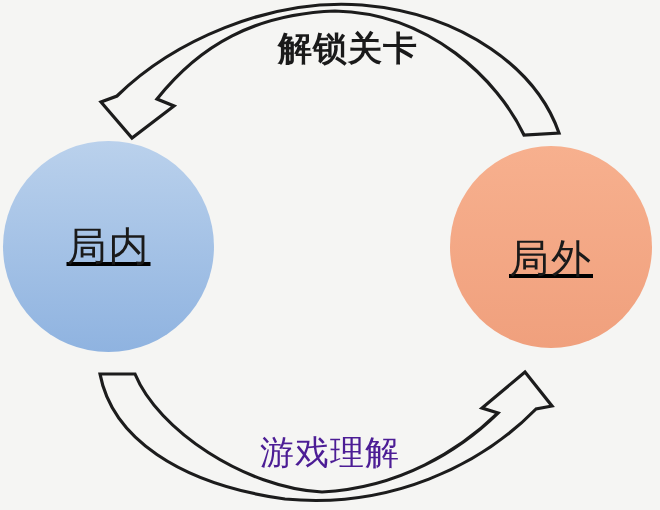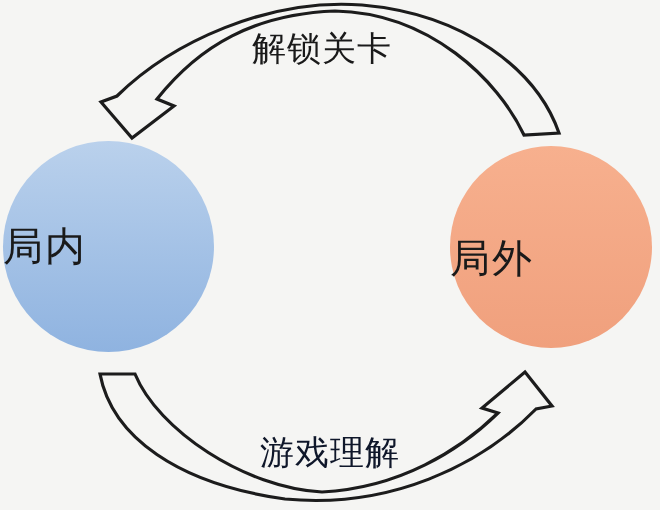--- a/index.html
+++ b/index.html
@@ -20,41 +20,42 @@
     stroke:#1c1c1c;
     stroke-width:3.2;
     stroke-linejoin:miter;
     stroke-miterlimit:6;
   }
   .circle {
     position:absolute;
     border-radius:50%;
     display:flex;
     align-items:center;
-    justify-content:flex-start;
+    justify-content:center;
     text-align:center;
+    text-decoration:underline;
   }
   .circle-left  { left:3px;   top:141px; width:211px; height:211px; }
   .circle-right { left:450px; top:146px; width:202px; height:202px; }
   .circle-label {
     font-size:40px;
     line-height:1.22;
     letter-spacing:2px;
     color:#1a1a1a;
   }
   .circle-label span { display:block; }
   .edge-label {
     position:absolute;
     transform:translate(-50%,-50%);
     font-size:34px;
     letter-spacing:1px;
     color:#1a1a1a;
     white-space:nowrap;
   }
-  .edge-label-top    { left:322px; top:49px;  }
+  .edge-label-top    { left:348px; top:49px;font-weight:bold;  }
   .edge-label-bottom { left:330px; top:453px; }
 </style>
 </head>
 <body>
 
 <div class="stage" style="background: rgb(245, 245, 243);">
 
   <svg class="arrows" viewBox="0 0 660 510" xmlns="http://www.w3.org/2000/svg">
 
     <path class="arrow-path" d="M 559 133
@@ -87,15 +88,15 @@
   </div>
 
   <div class="circle circle-right" style="background: linear-gradient(rgb(247, 176, 142) 0%, rgb(240, 160, 125) 100%);">
     <div class="circle-label" style="color: rgb(26, 26, 26); margin-top: 22px;">
       <span>局外</span>
     </div>
   </div>
 
   <div class="edge-label edge-label-top" style="color: rgb(26, 26, 26);">解锁关卡</div>
 
-  <div class="edge-label edge-label-bottom" style="color: #0f172a;">游戏理解</div>
+  <div class="edge-label edge-label-bottom" style="color: #4c1d95;">游戏理解</div>
 
 </div>
 
 </body></html>

